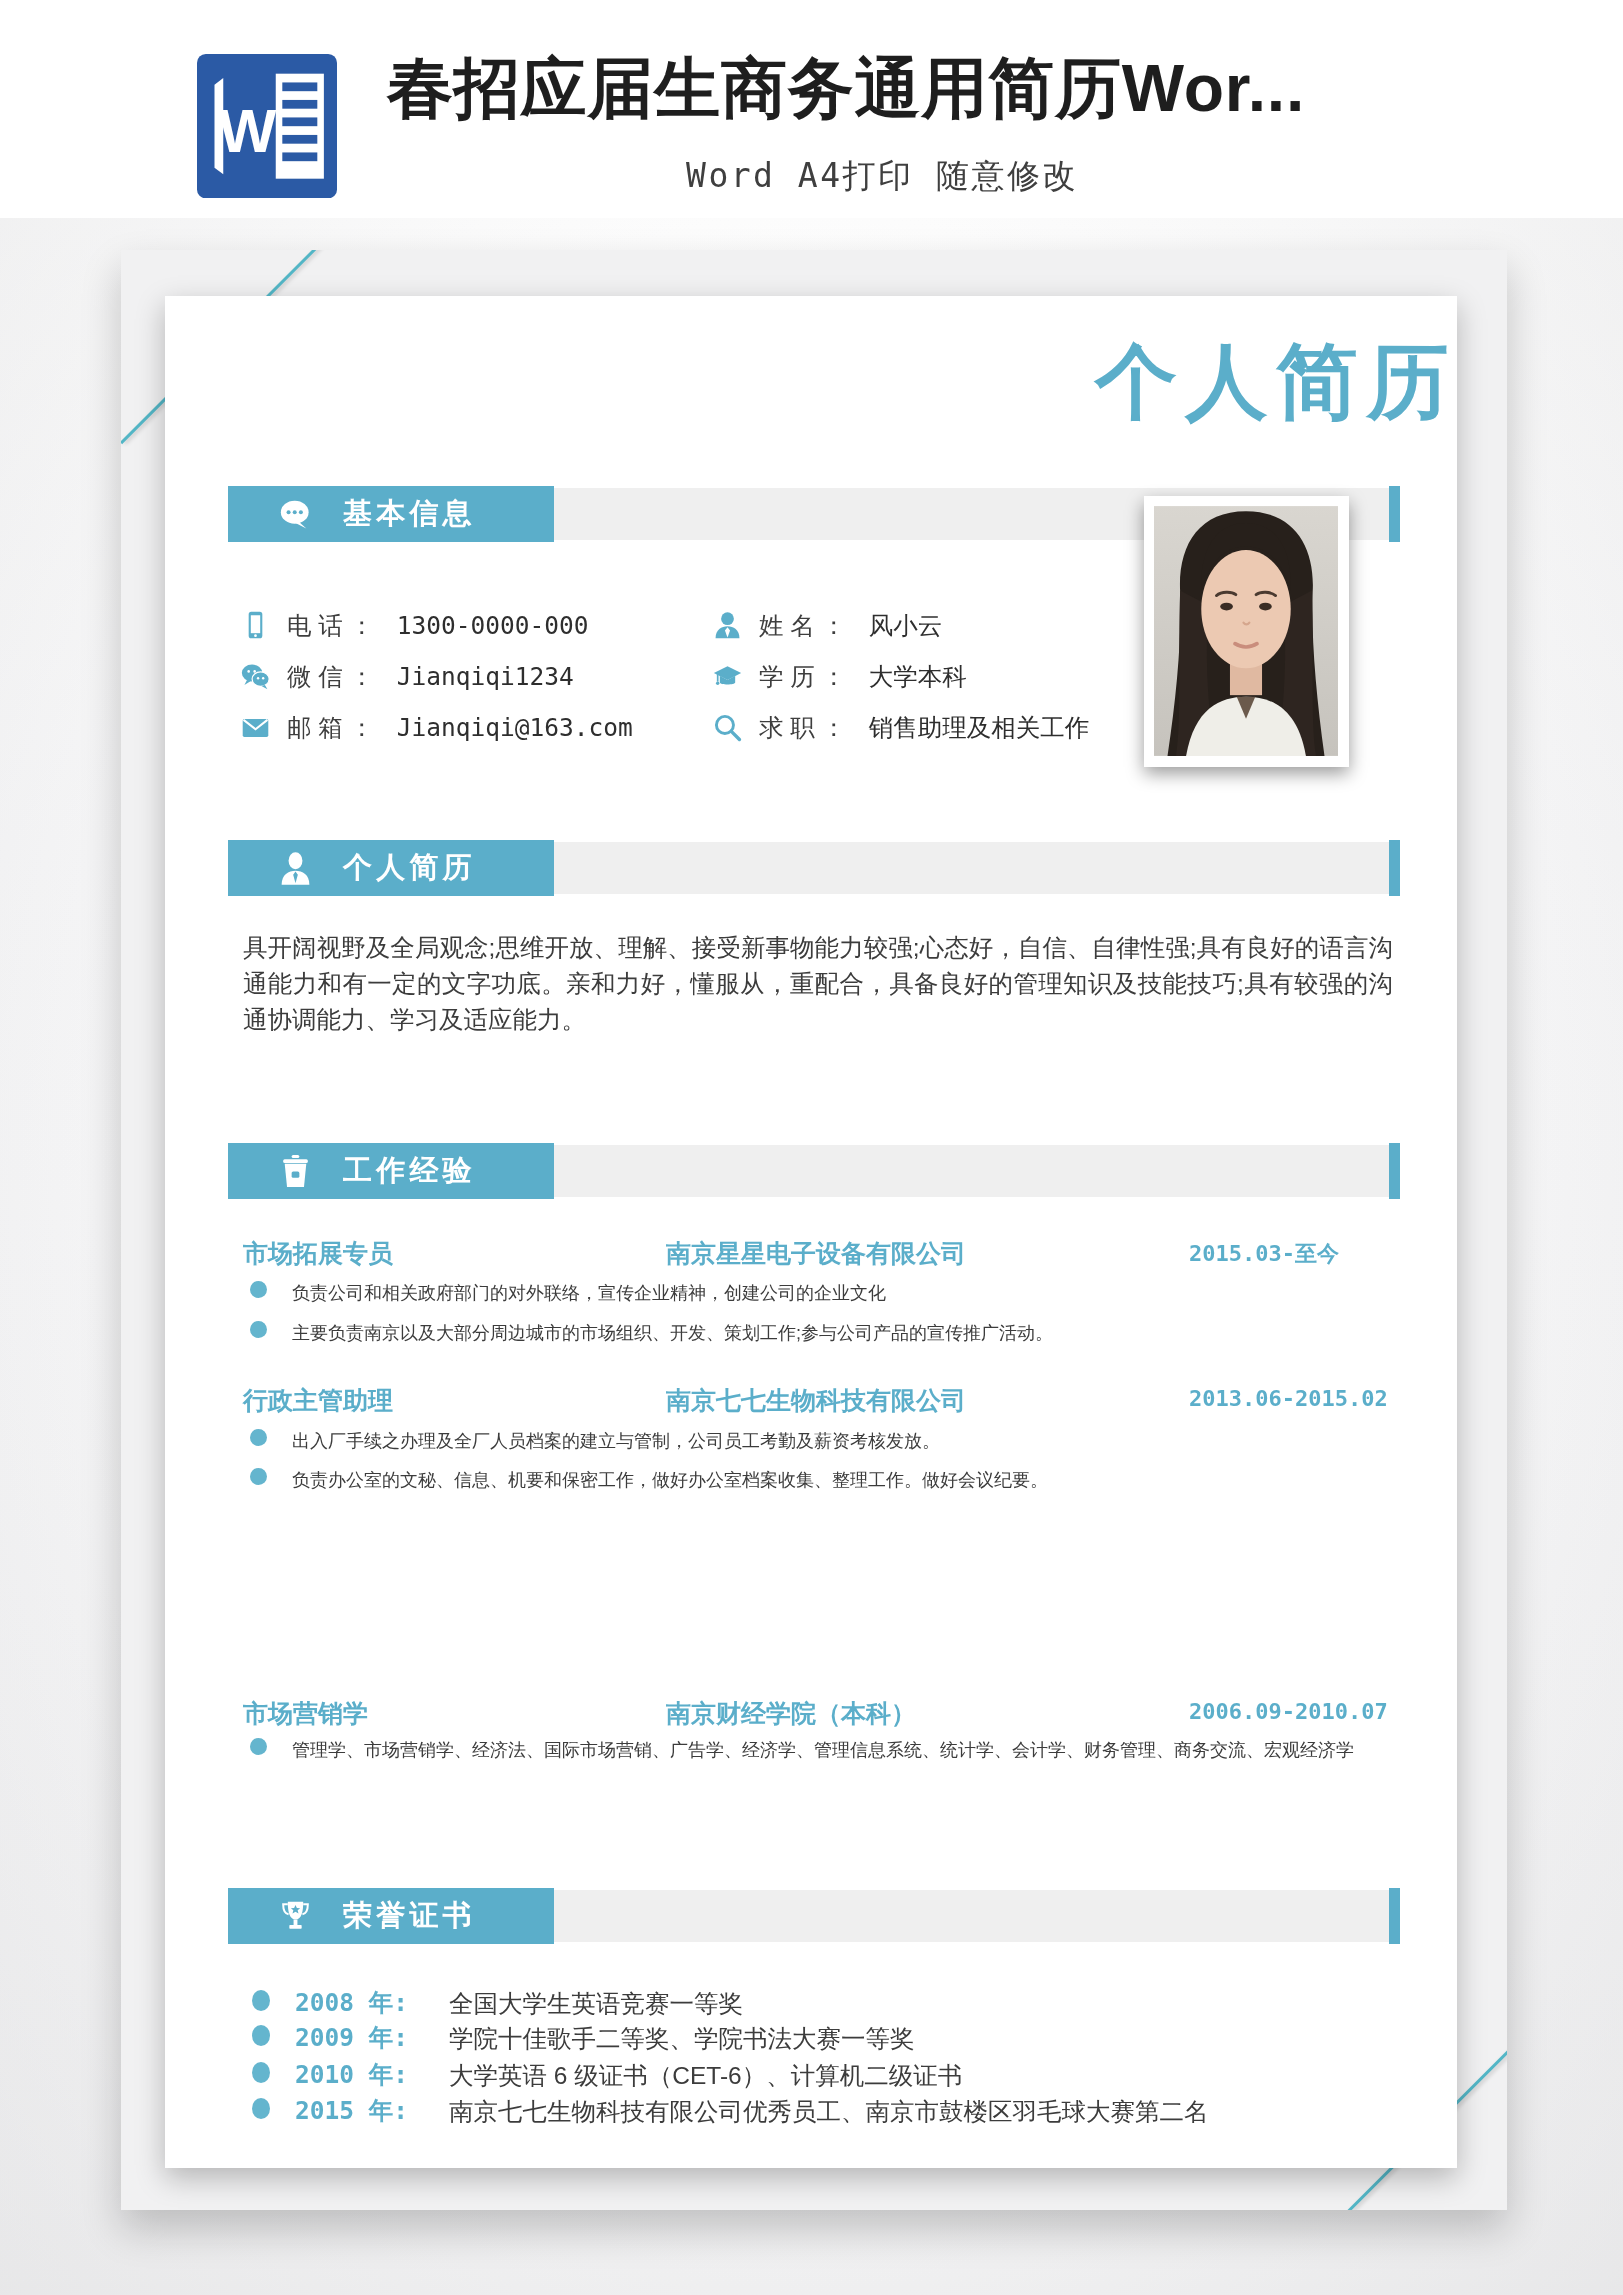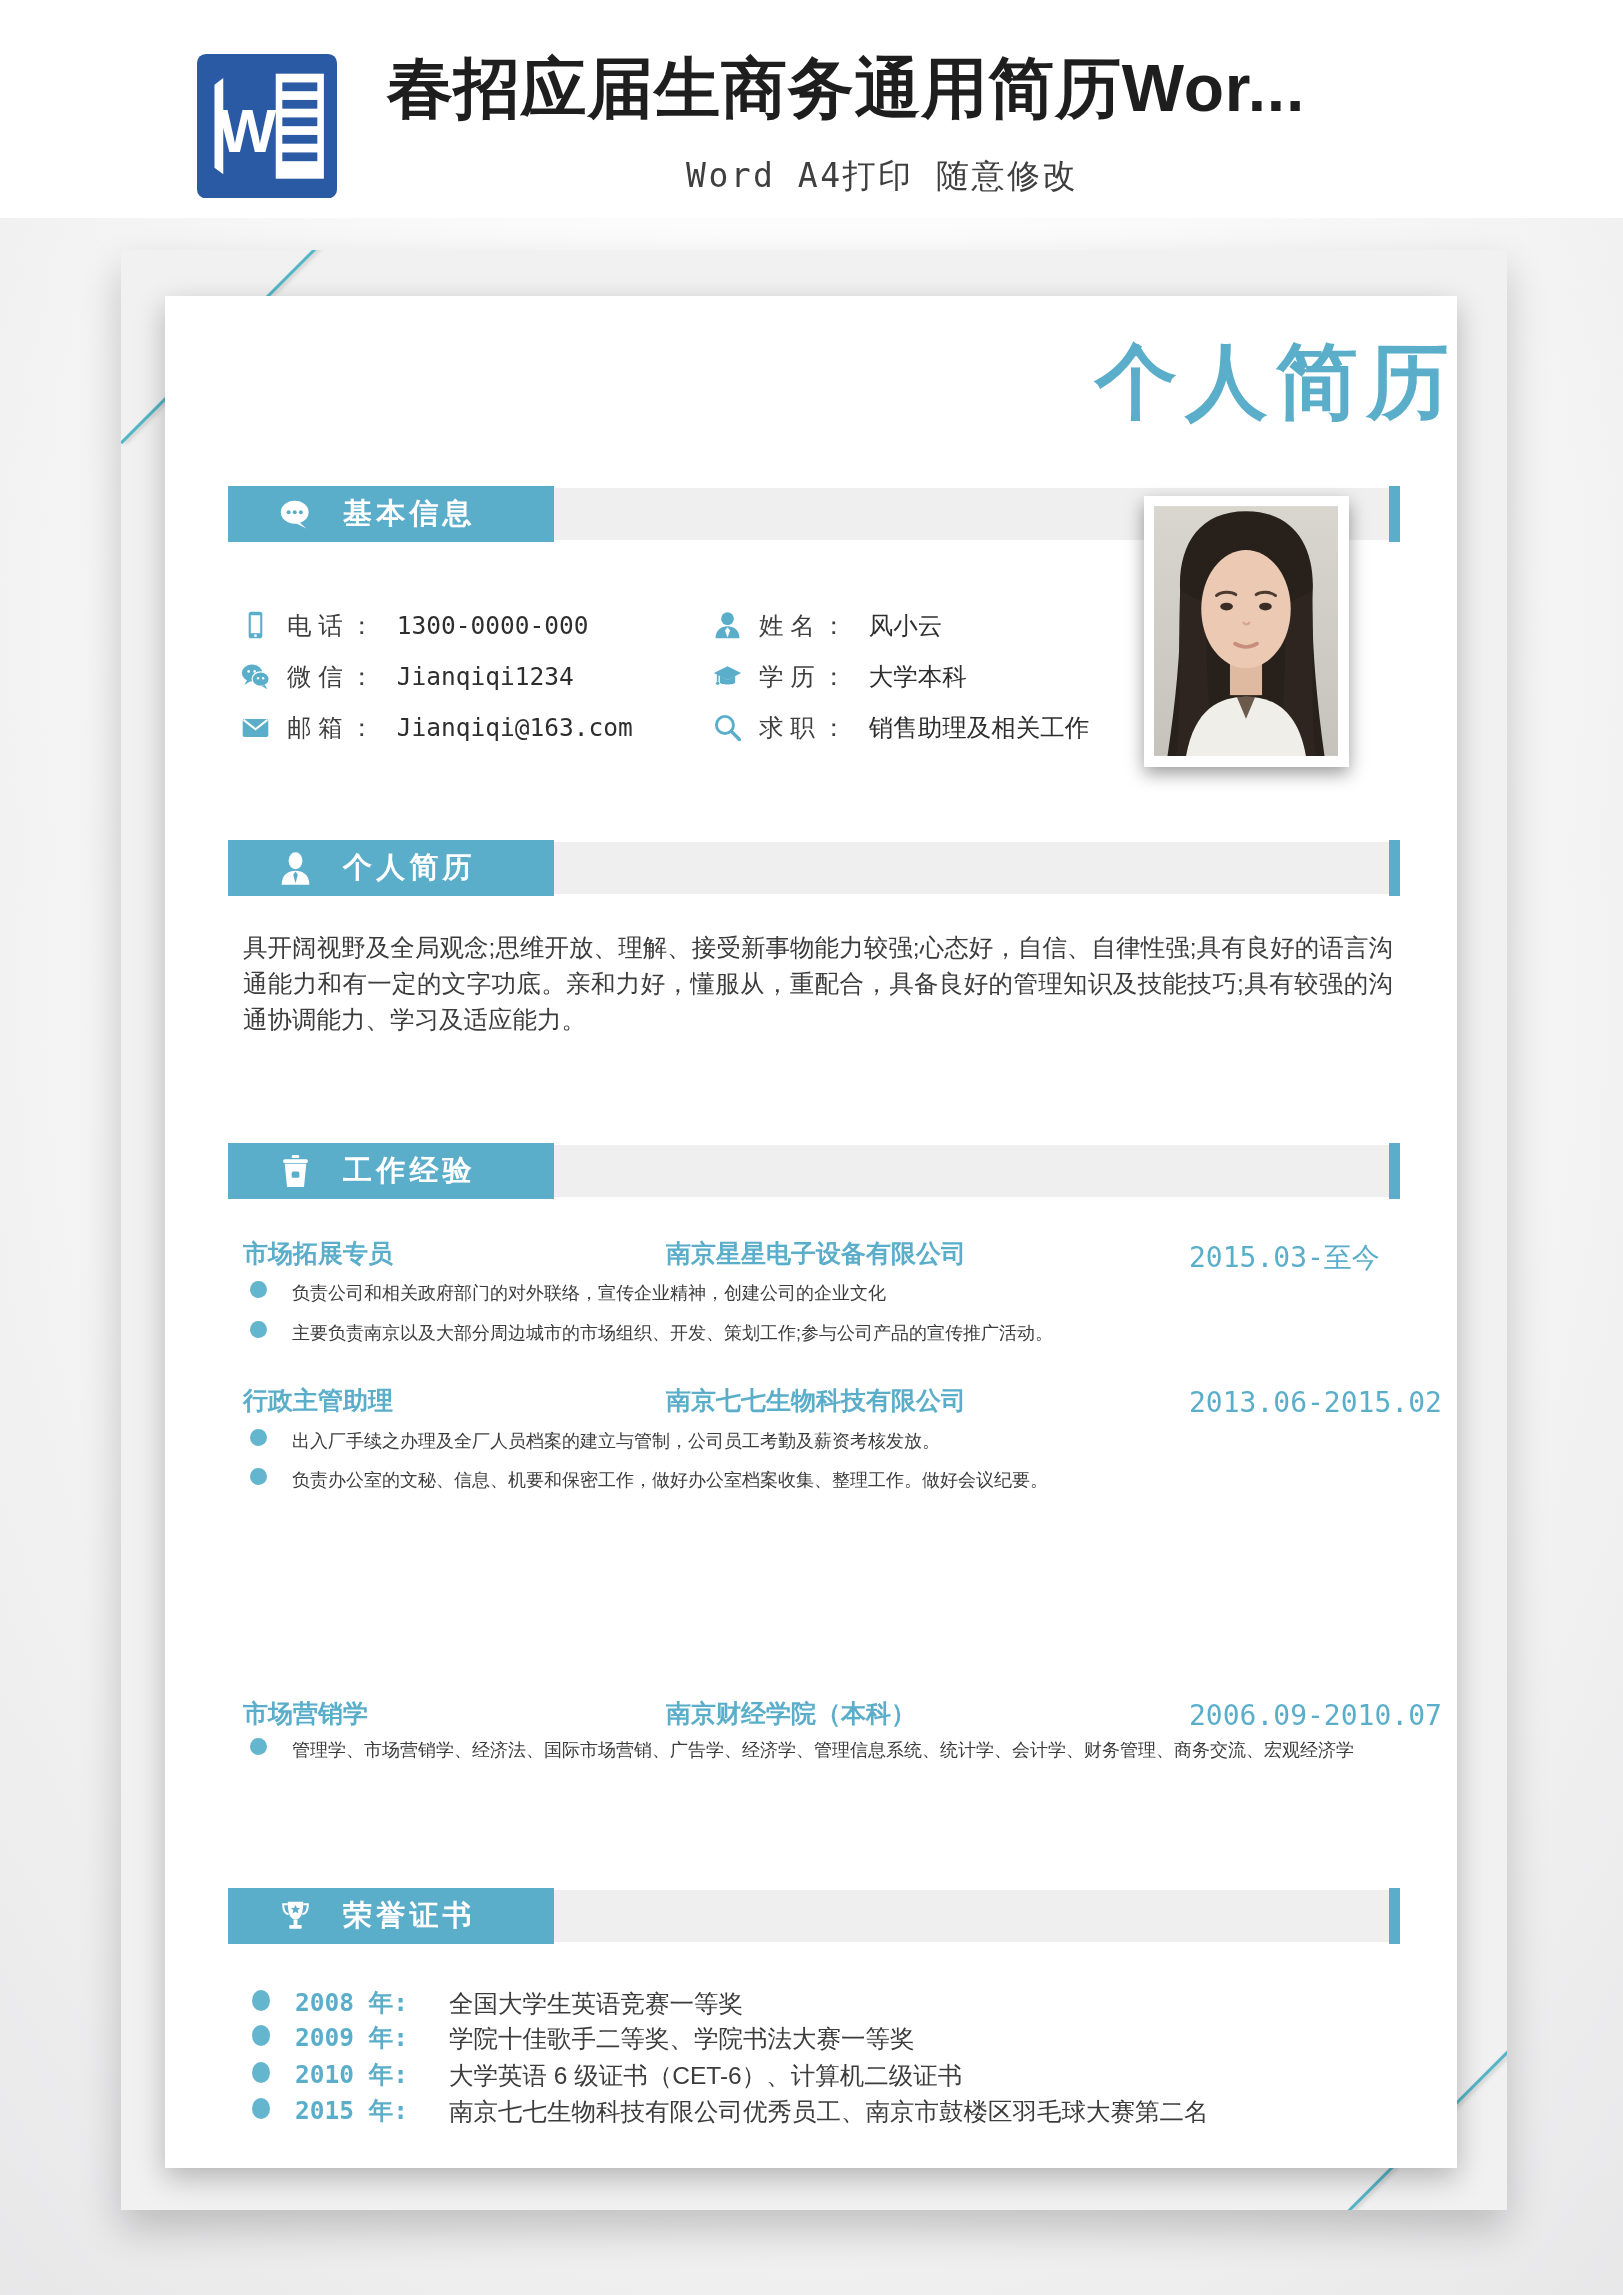--- a/index.html
+++ b/index.html
@@ -54,21 +54,21 @@
   .photo{position:absolute;left:979px;top:200px;width:205px;height:271px;background:#ffffff;
     padding:10px;box-shadow:0 6.8px 17px rgba(0,0,0,.40);}
   .photo svg{width:184px;height:250px;display:block;}
 
   
   .para{position:absolute;left:78px;top:634px;width:1150px;font-size:24.5px;line-height:36px;color:var(--ink);text-align:justify;}
 
   .jobhead{position:absolute;left:78px;width:1167px;height:34px;}
   .jobhead .jt{position:absolute;left:0;top:0;font-size:25px;font-weight:bold;color:var(--accent);white-space:nowrap;}
   .jobhead .jc{position:absolute;left:423px;top:0;font-size:25px;font-weight:bold;color:var(--accent);white-space:nowrap;}
-  .jobhead .jd{position:absolute;left:946px;top:1.7px;font-size:28px;font-weight:normal;color:var(--accent);white-space:nowrap;text-align:right;}
+  .jobhead .jd{position:absolute;left:946px;top:1.7px;font-size:22px;font-weight:bold;color:var(--accent);white-space:nowrap;text-align:right;}
 
   .brow{position:absolute;left:78px;width:1157px;font-size:18px;color:var(--ink);}
   .brow .dot{position:absolute;left:6.8px;top:6px;width:17px;height:17px;border-radius:50%;background:var(--accent-light);}
   .brow .btxt{display:block;margin-left:49px;line-height:37px;}
 
   .hrow{position:absolute;left:78px;width:1157px;height:30px;}
   .hrow .dot{position:absolute;left:8.5px;top:4.2px;width:18px;height:21px;border-radius:50%;background:var(--accent-light);}
   .hrow .hyear{position:absolute;left:52px;top:0;font-size:24.5px;font-weight:bold;color:var(--accent);white-space:nowrap;}
   .hrow .htxt{position:absolute;left:206px;top:0.8px;font-size:24.5px;color:var(--ink);white-space:nowrap;}
 </style>

